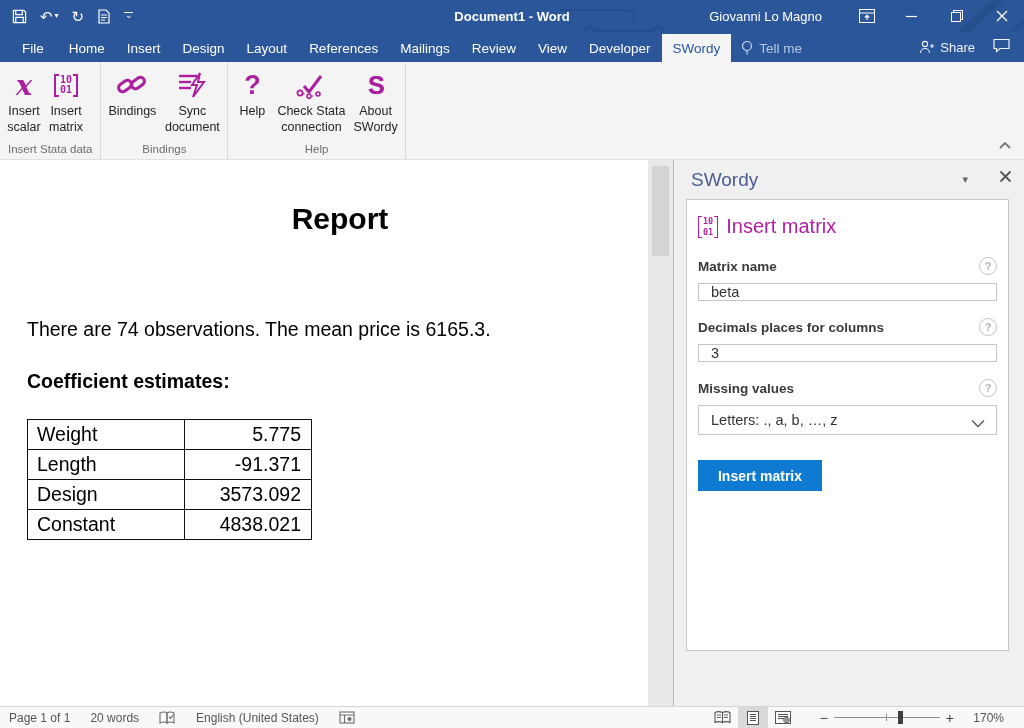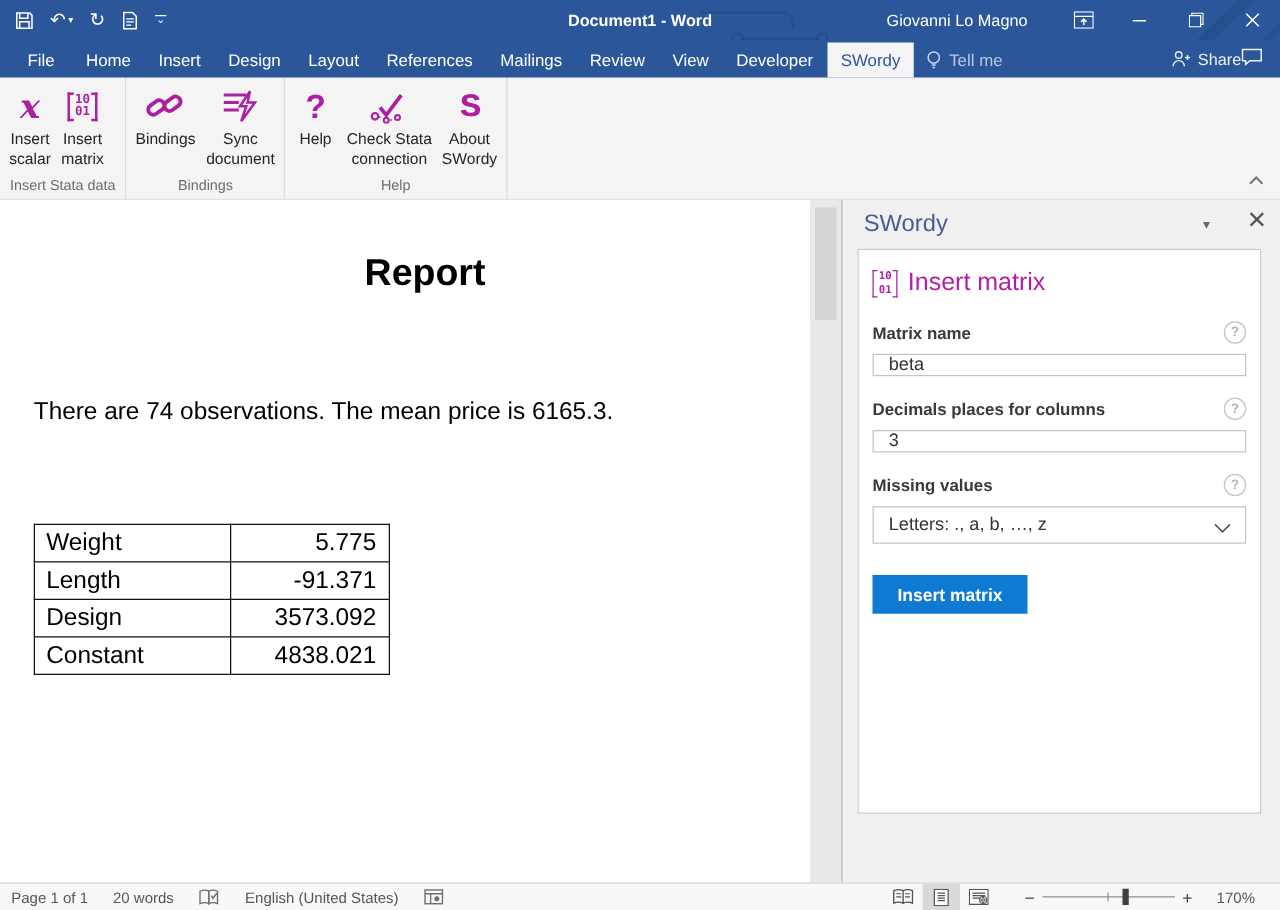--- a/index.html
+++ b/index.html
@@ -20,21 +20,21 @@
   .tb-right { position:absolute; right:0; top:0; height:32px; display:flex; align-items:center; z-index:2; }
   .tb-user { font-size:13px; margin-right:22px; }
   .winbtn { width:45px; height:32px; display:flex; align-items:center; justify-content:center; }
 
   
   .tabrow { position:absolute; left:0; top:32px; width:1024px; height:30px; background:#2b579a; display:flex; align-items:stretch; color:#fff; font-size:13.5px; z-index:3; }
   .tab { display:flex; align-items:center; padding:0 11px; margin-top:2px; cursor:default; white-space:nowrap; }
   .tab.first { margin-left:8px; padding:0 14px; }
   .tab.active { background:#f4f4f5; color:#2b579a; }
   .tellme { display:flex; align-items:center; gap:6px; color:#bac7e2; padding:0 10px; margin-top:2px; }
-  .tabrow-right { margin-left:auto; display:flex; align-items:center; padding-right:14px; }
+  .tabrow-right { margin-left:auto; display:flex; align-items:center; gap:18px; padding-right:14px; }
   .share { display:flex; align-items:center; gap:6px; color:#eef2f9; font-size:13px; }
 
   
   .ribbon { position:absolute; left:0; top:62px; width:1024px; height:98px; background:#f4f4f5; border-bottom:1px solid #e1e1e1; display:flex; }
   .rgroup { display:flex; flex-direction:column; border-right:1px solid #d9d9d9; }
   .rbuttons { display:flex; align-items:flex-start; padding:5px 3px 0 3px; flex:1; }
   .rbtn { display:flex; flex-direction:column; align-items:center; padding:2px 4px; min-width:42px; }
   .rbtn .ric { height:32px; display:flex; align-items:center; justify-content:center; }
   .rbtn .rlbl { font-size:12.5px; color:#252525; text-align:center; line-height:1.3; white-space:pre-line; margin-top:2px; }
   .rgrouplbl { font-size:11.5px; color:#6d6d6d; text-align:center; padding:1px 8px 4px; white-space:nowrap; }
@@ -305,20 +305,21 @@
           <path d="M2 7 L7 2 L12 7" fill="none" stroke="#777" stroke-width="1.8"></path>
         </svg>
     </span>
   </div>
 
   <div class="main">
 
     <div class="page">
       <div class="doc-h1">Report</div>
       <div class="doc-p">There are 74 observations. The mean price is 6165.3.</div>
+      <div class="doc-h2">Coefficient estimates:</div>
       <table class="doc-table">
         <tbody>
           <tr>
             <td class="c1">Weight</td>
             <td class="c2">5.775</td>
           </tr>
           <tr>
             <td class="c1">Length</td>
             <td class="c2">-91.371</td>
           </tr>

